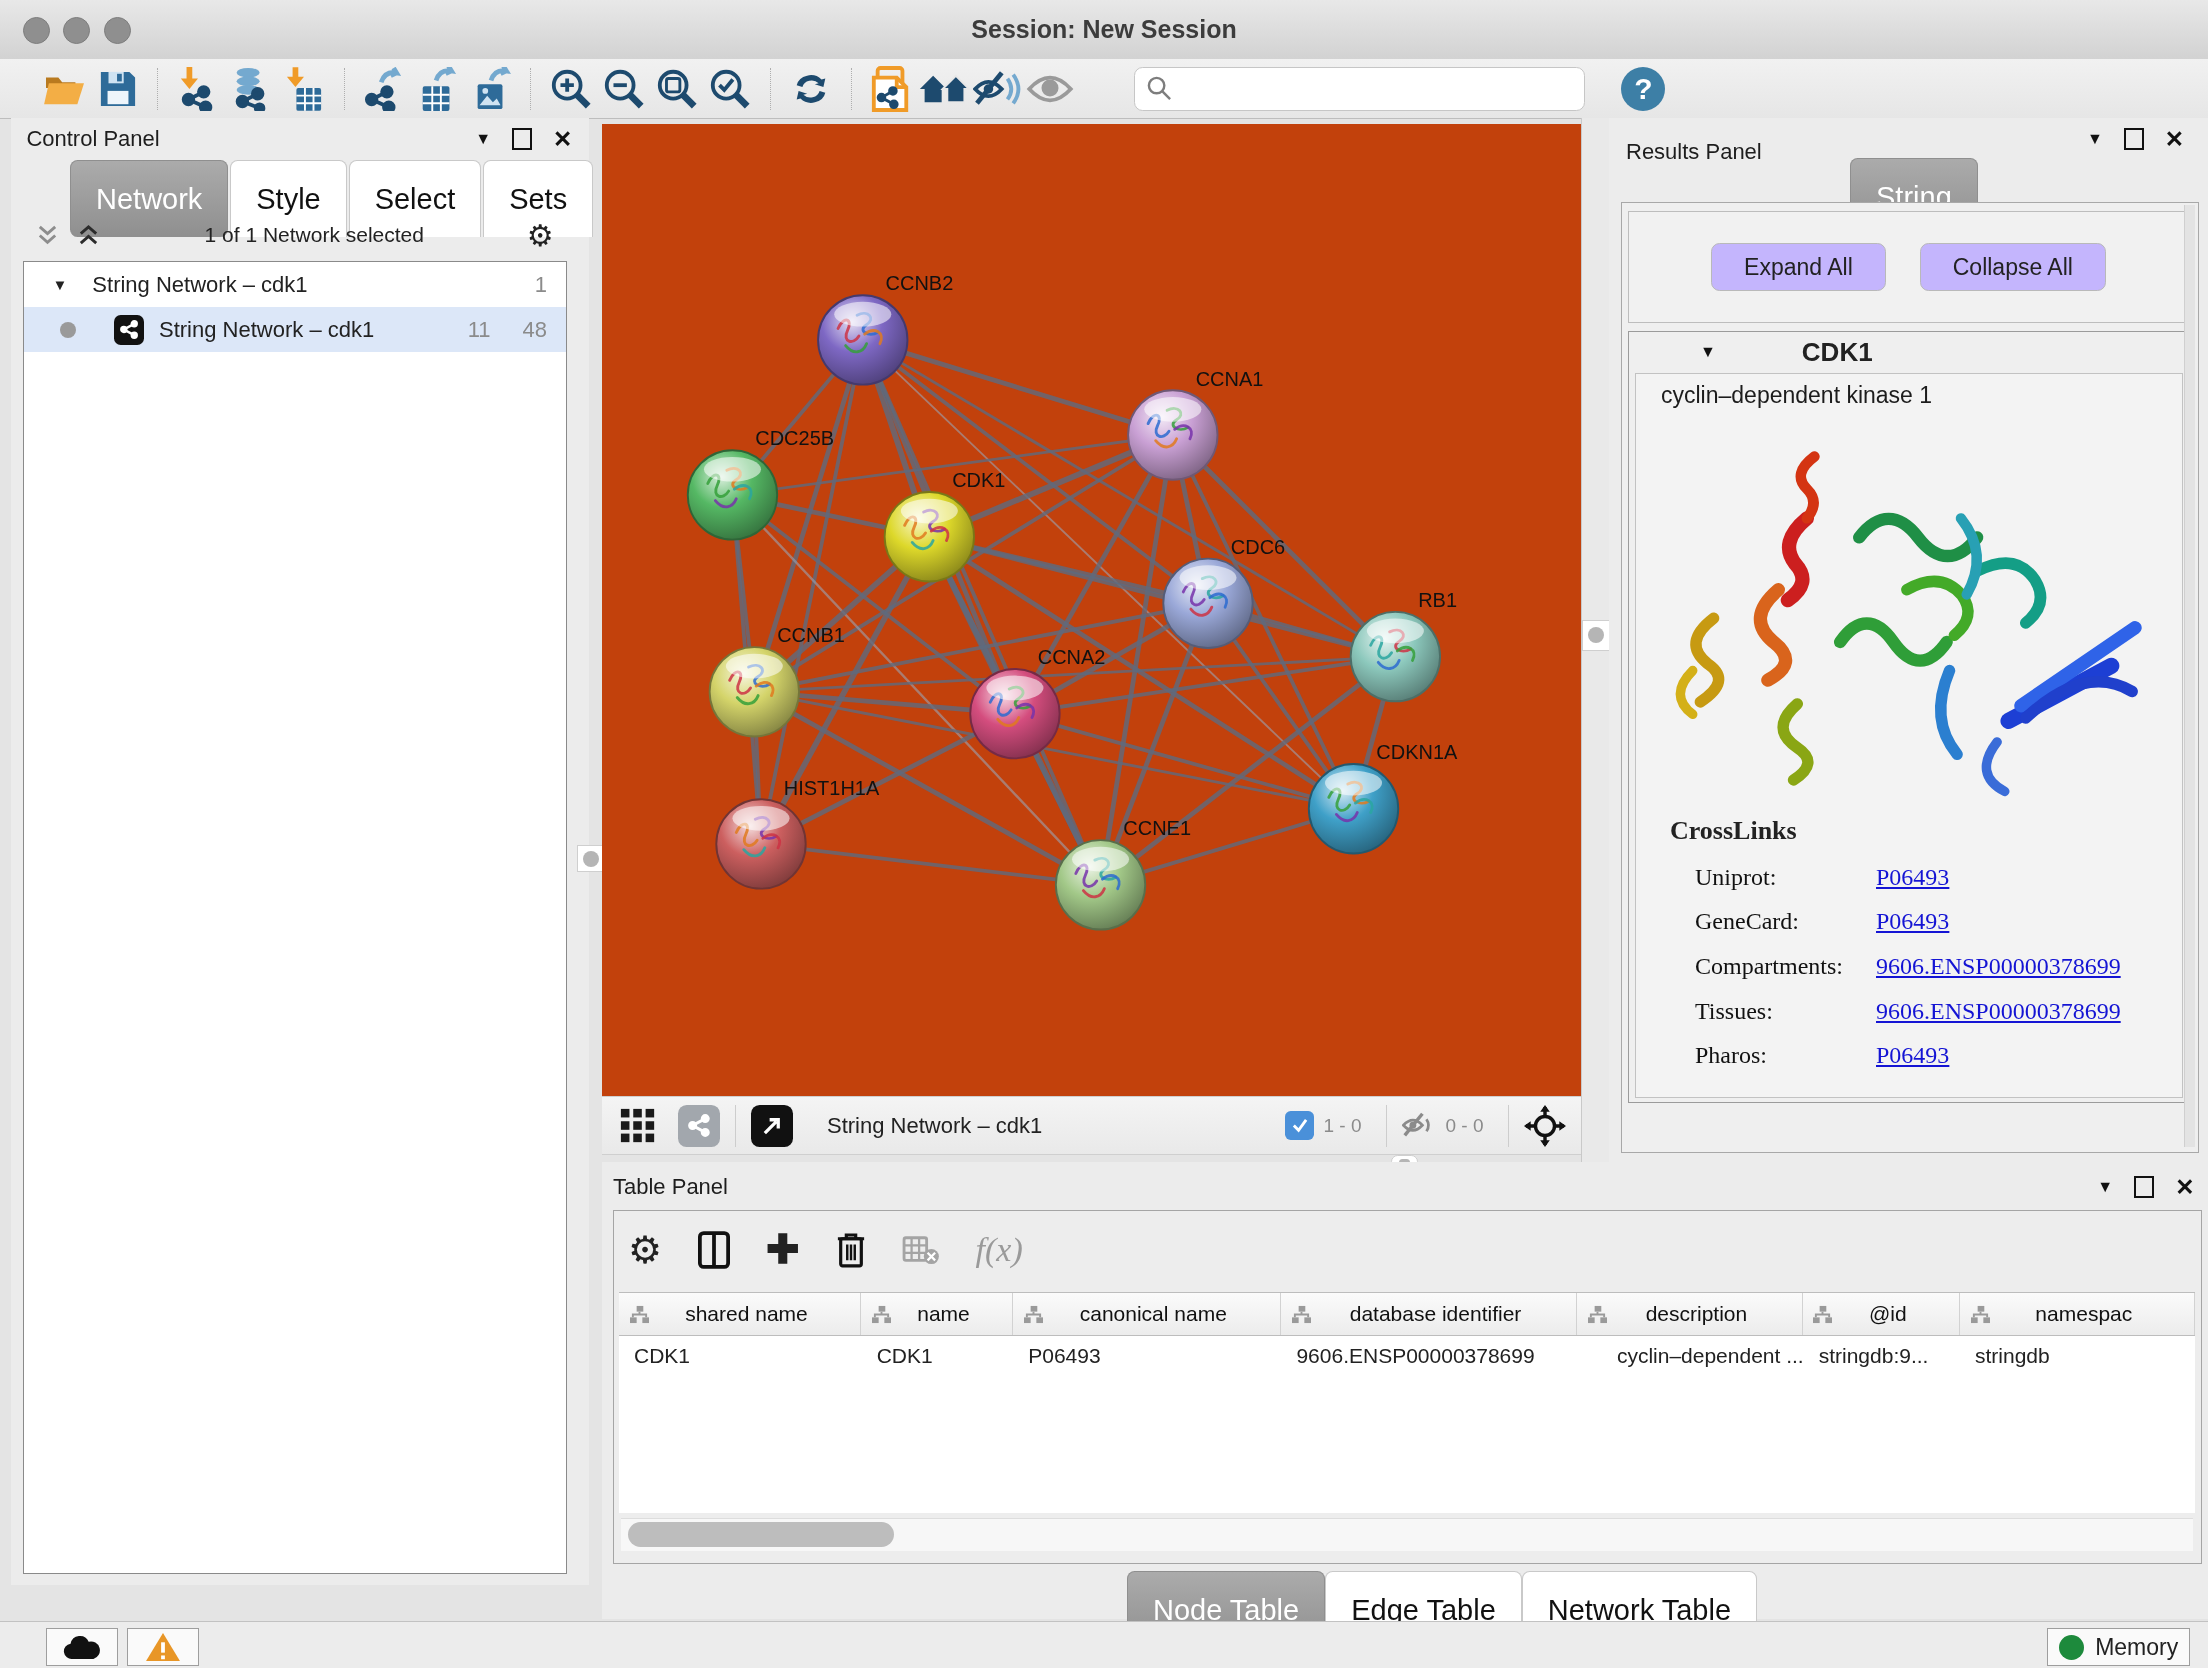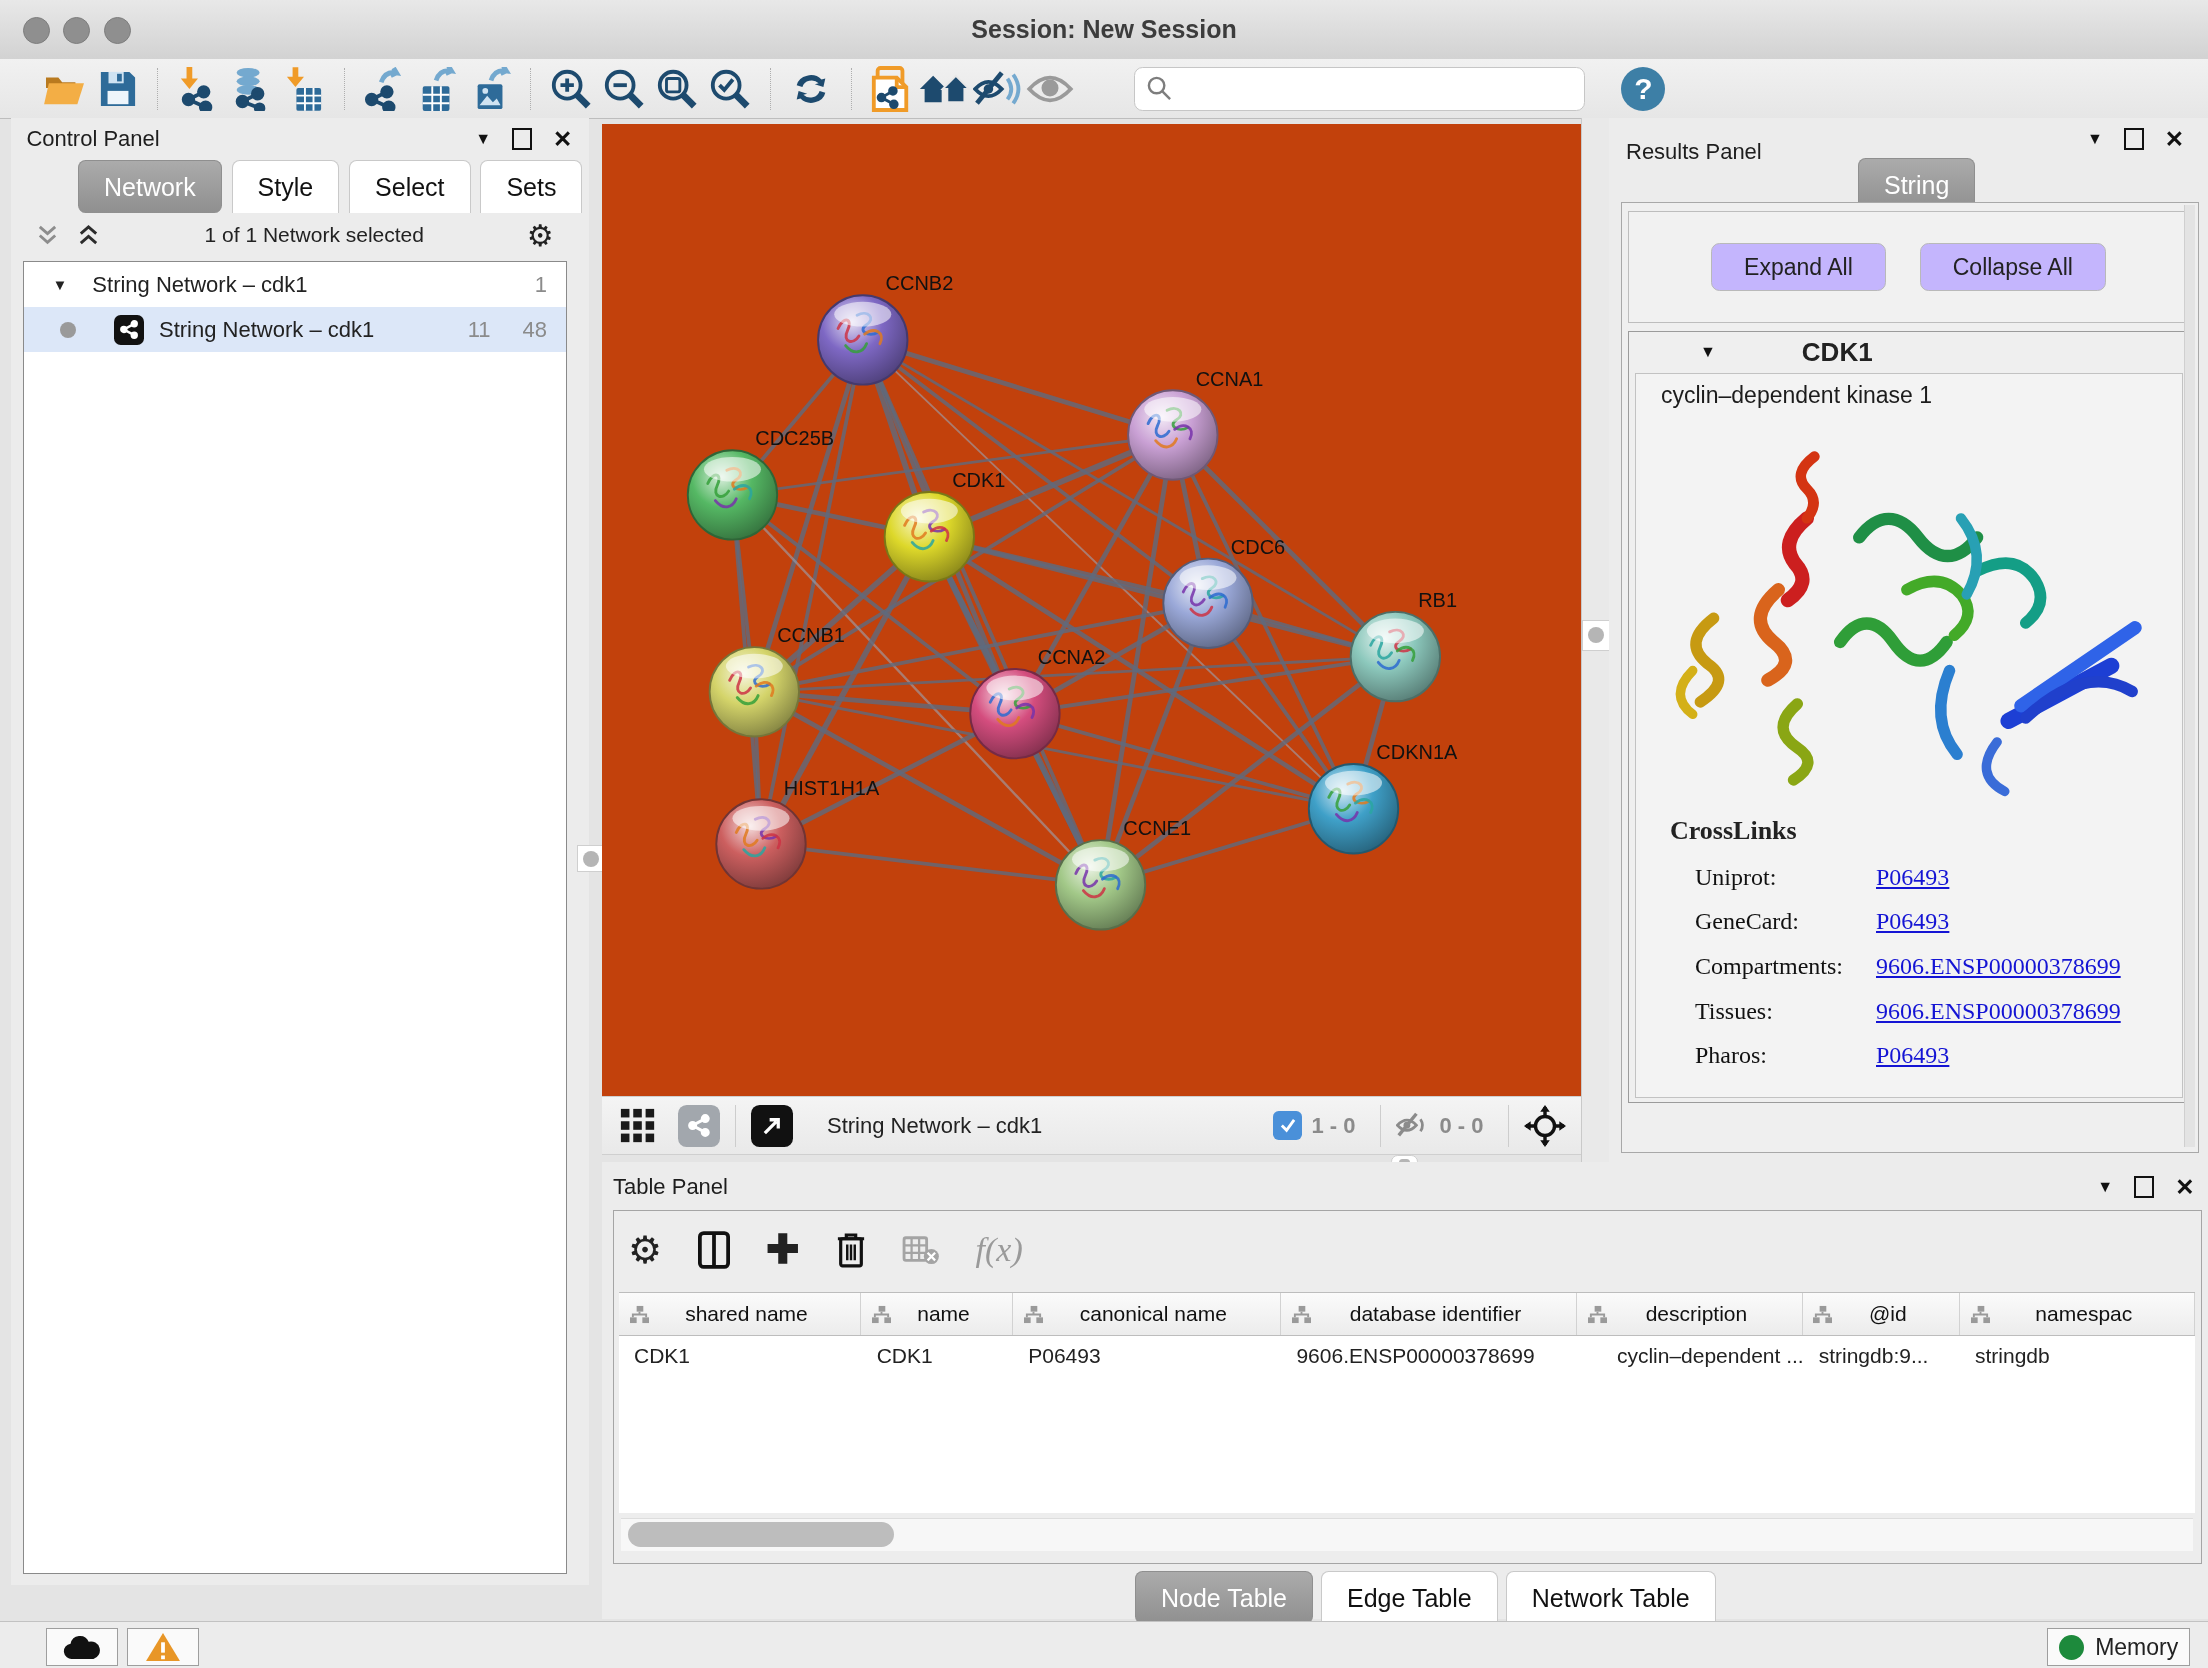--- a/index.html
+++ b/index.html
@@ -22,41 +22,41 @@
     display:flex;align-items:center;padding-left:11.4px;margin-left:57px;}
   #search-input{border:none;outline:none;font-size:21px;flex:1;background:transparent;}
   #help-btn{width:44px;height:44px;border-radius:50%;background:#3d7fa6;color:#fff;font-weight:bold;
     font-size:30px;display:flex;align-items:center;justify-content:center;margin-left:36px;cursor:pointer;}
   
   .panel-title{font-size:22px;color:#1d1d1d;}
   .win-icons{display:flex;align-items:center;gap:21px;}
   .tri{font-size:16px;color:#111;}
   .boxic{width:16px;height:18px;border:2.9px solid #111;display:inline-block;}
   .xic{font-size:23px;font-weight:bold;color:#111;}
-  .tab{height:44px;padding:4px 25px;display:flex;align-items:center;justify-content:center;
-    font-size:25px;background:#fff;border:1px solid #c9c9c9;border-bottom:none;
-    border-radius:7.6px 7.6px 0 0;cursor:pointer;color:#111;margin-left:8px;}
+  .tab{height:44px;padding:16px 25px;display:flex;align-items:center;justify-content:center;
+    font-size:29px;background:#fff;border:1px solid #c9c9c9;border-bottom:none;
+    border-radius:7.6px 7.6px 0 0;cursor:pointer;color:#111;}
   .tab.active{background:linear-gradient(#ababab,#8f8f8f);color:#fff;border-color:#8f8f8f;border-radius:7.6px;}
   
   #control-panel{left:11.4px;top:118px;width:578px;height:1467px;background:#ececec;}
   #cp-header{left:11.4px;top:118px;width:578px;height:42px;display:flex;align-items:center;}
   #cp-tabs{left:70px;top:160px;display:flex;gap:1.9px;}
   #cp-status{left:23px;top:213px;width:544px;height:44px;display:flex;align-items:center;}
   #net-list{left:23px;top:261px;width:542px;height:1311px;background:#fff;border:1.9px solid #8a8a8a;}
   .tree-row{height:45px;display:flex;align-items:center;font-size:22px;}
   .tree-row.selected{background:#dce7f8;}
   .share-badge{width:30px;height:30px;background:#111;border-radius:6.7px;display:flex;
     align-items:center;justify-content:center;}
   
   #network-canvas{left:602px;top:124px;width:979px;height:972px;background:#c2410c;}
   #net-bottombar{left:602px;top:1096px;width:979px;height:57px;background:linear-gradient(#f4f4f4,#e9e9e9);
     border-top:1px solid #cfcfcf;border-bottom:1px solid #cfcfcf;display:flex;align-items:center;}
   .nb-sep{width:0;height:42px;border-left:1px solid #cdcdcd;margin:0 15px;}
   #net-title{font-size:22px;color:#222;}
-  .cnt{font-size:22px;color:#8b8b8b;margin:0 9.5px;font-weight:bold;}
+  .cnt{font-size:19px;color:#8b8b8b;margin:0 9.5px;}
   #right-strip{left:1581px;top:118px;width:28.5px;height:1044px;background:#e9e9e9;
     border-left:1px solid #c9c9c9;border-right:1.9px solid #9f9f9f;}
   .grip{background:#fff;border:1px solid #cfcfcf;display:flex;align-items:center;justify-content:center;}
   .grip i{width:16px;height:16px;border-radius:50%;background:#b5b5b5;display:block;}
   
   #results-panel{left:1609px;top:118px;width:599px;height:1044px;background:#ececec;}
   #rp-header{left:1609px;top:118px;width:590px;height:42px;display:flex;align-items:center;}
   #rp-tab{left:1850px;top:158px;}
   #rp-outer{left:1621px;top:202px;width:576px;height:949px;background:#efefef;border:1.9px solid #a8a8a8;}
   #rp-buttons{left:1628px;top:211px;width:559px;height:110px;border:1px solid #bdbdbd;background:#f1f1f1;

